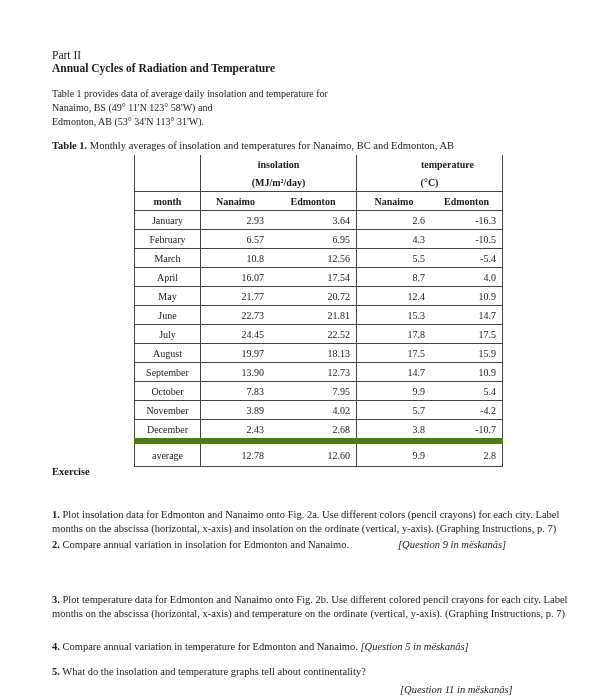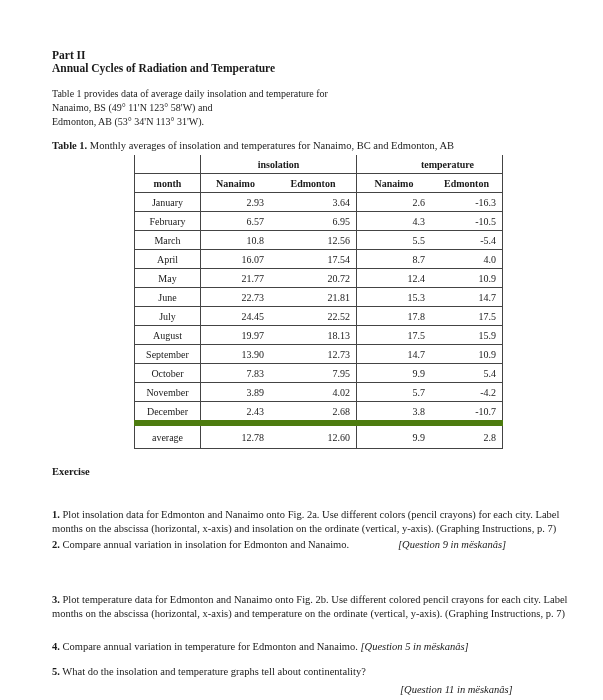--- a/index.html
+++ b/index.html
@@ -4,21 +4,21 @@
 <style>
   html, body { margin: 0; padding: 0; }
   body {
     width: 603px; height: 700px; background: #ffffff; overflow: hidden;
     font-family: "Liberation Serif", "DejaVu Serif", serif; color: #1a1a1a;
     position: relative;
   }
   .page { position: absolute; left: 0; top: 0; width: 603px; height: 700px; }
   .abs { position: absolute; white-space: nowrap; }
   .bold { font-weight: bold; }
-  .part { left: 52px; top: 49px; font-size: 11.5px; font-weight: bold; }
+  .part { left: 52px; top: 49px; font-size: 11.5px; font-weight: normal; }
   .title { left: 52px; top: 62px; font-size: 11.5px; font-weight: bold; }
   .intro { left: 52px; top: 87px; font-size: 10px; line-height: 14px; }
   .tcap { left: 52px; top: 140px; font-size: 10.5px; }
   table.data {
     position: absolute; left: 134px; top: 155px; border-collapse: collapse;
     font-size: 10px; font-family: "Liberation Serif", serif;
   }
   table.data td, table.data th { padding: 0; height: 18px; }
   table.data th { font-weight: bold; }
   .hdr1 th { height: 13px; line-height: 13px; }
@@ -52,20 +52,25 @@
   <div class="abs tcap">
     <span class="bold">Table 1.</span><span> Monthly averages of insolation and temperatures for Nanaimo, BC and Edmonton, AB</span>
   </div>
 
   <table class="data">
     <tbody>
         <tr class="hdr1">
       <th class="c-month" style="border-right:1px solid #444;"></th>
       <th colspan="2" class="sep-r">insolation</th>
       <th colspan="2" style="border-right:1px solid #444;padding-left:36px;">temperature</th>
+    </tr>
+    <tr class="hdr2">
+      <th class="c-month"></th>
+      <th colspan="2" class="sep-r">(MJ/m²/day)</th>
+      <th colspan="2" style="border-right:1px solid #444;">(°C)</th>
     </tr>
     <tr class="hdr3">
       <th class="c-month">month</th>
       <th class="c1">Nanaimo</th>
       <th class="c2 sep-r">Edmonton</th>
       <th class="c3">Nanaimo</th>
       <th class="c4" style="border-right:1px solid #444;">Edmonton</th>
     </tr>
     </tbody>
       <tbody id="rows">

